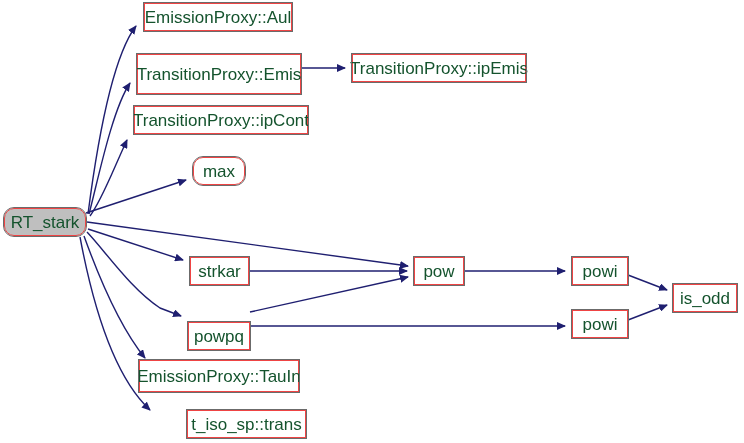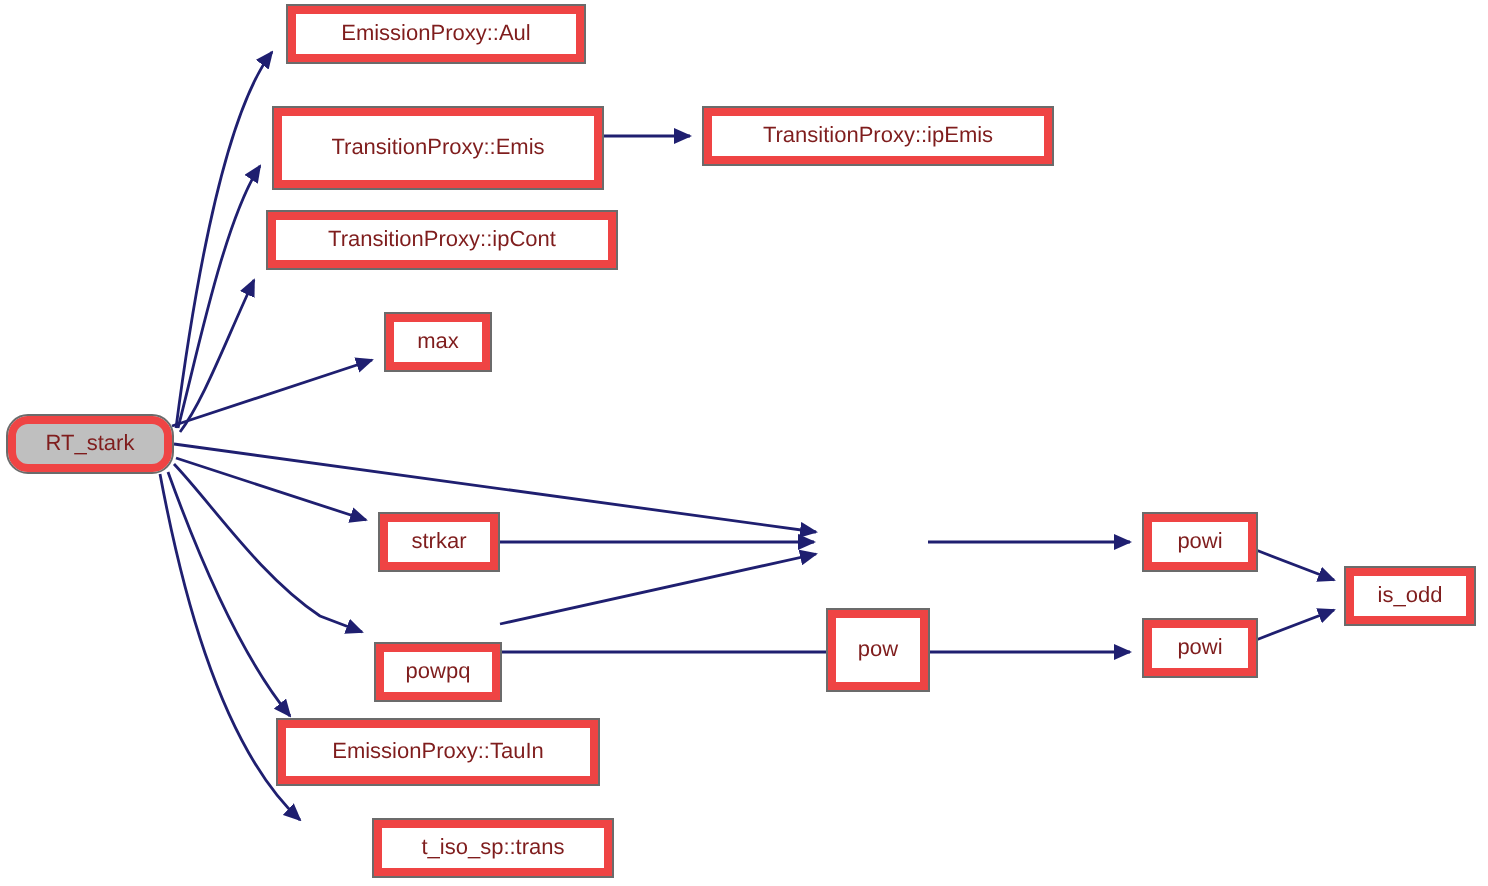--- a/index.html
+++ b/index.html
@@ -4,26 +4,26 @@
 <style>
   html,body{margin:0;padding:0;background:#ffffff;}
   body{width:744px;height:443px;overflow:hidden;
        font-family:"Liberation Sans", sans-serif;}
   #canvas{position:relative;width:744px;height:443px;background:#ffffff;}
   svg.edges{position:absolute;left:0;top:0;width:744px;height:443px;}
   .node{
     position:absolute;
     box-sizing:border-box;
     background:#ffffff;
-    border:4px solid #ef4444;
+    border:1px solid #ef4444;
     outline:1px solid #6b6b6b;
     outline-offset:0px;
     display:flex;align-items:center;justify-content:center;
-    font-size:11px;
-    color:#7f1d1d;
+    font-size:17px;
+    color:#14532d;
     letter-spacing:0px;
     white-space:nowrap;
     line-height:1;
   }
   .node.highlight{background:#bfbfbf;}
 </style>
 </head>
 <body>
 
 <div id="canvas">
@@ -58,39 +58,39 @@
       </div>
       <div class="node" style="left: 144px; top: 3px; width: 148px; height: 28px;">
         <span>EmissionProxy::Aul</span>
       </div>
       <div class="node" style="left: 137px; top: 54px; width: 164px; height: 40px;">
         <span>TransitionProxy::Emis</span>
       </div>
       <div class="node" style="left: 134px; top: 106px; width: 174px; height: 28px;">
         <span>TransitionProxy::ipCont</span>
       </div>
-      <div class="node" style="left: 193px; top: 157px; width: 52px; height: 28px;">
+      <div class="node" style="left: 193px; top: 157px; width: 52px; height: 28px; border-radius: 10px;">
         <span>max</span>
       </div>
       <div class="node" style="left: 190px; top: 257px; width: 59px; height: 28px;">
         <span>strkar</span>
       </div>
       <div class="node" style="left: 188px; top: 322px; width: 62px; height: 28px;">
         <span>powpq</span>
       </div>
       <div class="node" style="left: 139px; top: 360px; width: 160px; height: 32px;">
         <span>EmissionProxy::TauIn</span>
       </div>
       <div class="node" style="left: 160px; top: 410px; width: 119px; height: 28px; margin-left: 27px;">
         <span>t_iso_sp::trans</span>
       </div>
       <div class="node" style="left: 352px; top: 54px; width: 174px; height: 28px;">
         <span>TransitionProxy::ipEmis</span>
       </div>
-      <div class="node" style="left: 414px; top: 257px; width: 50px; height: 40px; margin-top: 48px;">
+      <div class="node" style="left: 414px; top: 257px; width: 50px; height: 28px;">
         <span>pow</span>
       </div>
       <div class="node" style="left: 572px; top: 257px; width: 56px; height: 28px;">
         <span>powi</span>
       </div>
       <div class="node" style="left: 572px; top: 310px; width: 56px; height: 28px;">
         <span>powi</span>
       </div>
       <div class="node" style="left: 673px; top: 284px; width: 64px; height: 28px;">
         <span>is_odd</span>

